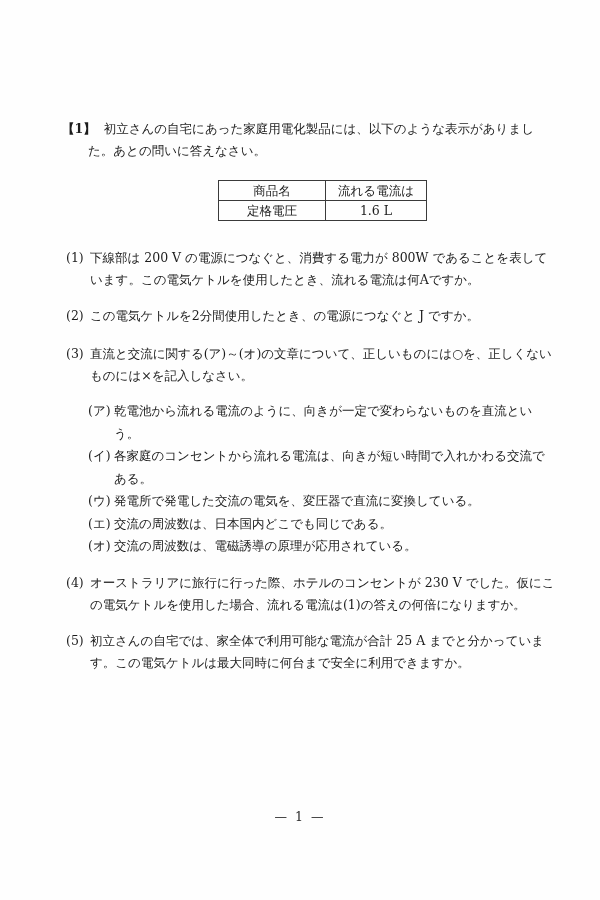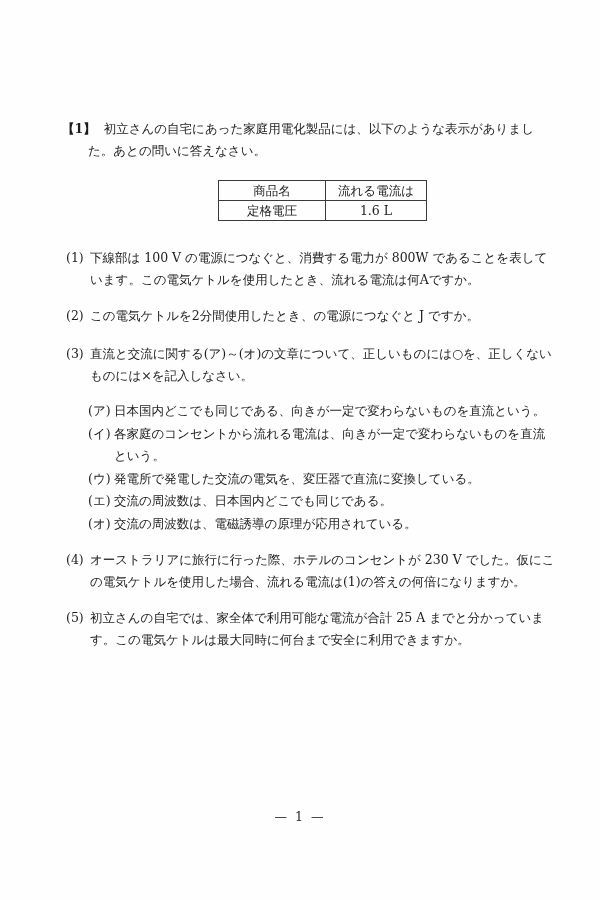--- a/index.html
+++ b/index.html
@@ -77,41 +77,41 @@
         </tr>
         <tr>
           <td class="c1">定格電圧</td>
           <td class="c2">1.6 L</td>
         </tr>
       </tbody>
     </table>
 
     <div class="subq mt-lg">
       <span class="num">(1)</span>
-      <span class="text">下線部は 100 V の電源につなぐと、消費する電力が 800W であることを表しています。この電気ケトルを使用したとき、流れる電流は何Aですか。</span>
+      <span class="text">下線部は 200 V の電源につなぐと、消費する電力が 800W であることを表しています。この電気ケトルを使用したとき、流れる電流は何Aですか。</span>
     </div>
 
     <div class="subq mt-md">
       <span class="num">(2)</span>
       <span class="text">この電気ケトルを2分間使用したとき、の電源につなぐと J ですか。</span>
     </div>
 
     <div class="subq mt-sm">
       <span class="num">(3)</span>
       <span class="text">直流と交流に関する(ア)～(オ)の文章について、正しいものには○を、正しくないものには×を記入しなさい。</span>
     </div>
 
     <div class="statements">
       <div class="stmt">
         <span class="num">(ア)</span>
-        <span class="text">日本国内どこでも同じである、向きが一定で変わらないものを直流という。</span>
+        <span class="text">乾電池から流れる電流のように、向きが一定で変わらないものを直流という。</span>
       </div>
       <div class="stmt">
         <span class="num">(イ)</span>
-        <span class="text">各家庭のコンセントから流れる電流は、向きが一定で変わらないものを直流という。</span>
+        <span class="text">各家庭のコンセントから流れる電流は、向きが短い時間で入れかわる交流である。</span>
       </div>
       <div class="stmt">
         <span class="num">(ウ)</span>
         <span class="text">発電所で発電した交流の電気を、変圧器で直流に変換している。</span>
       </div>
       <div class="stmt">
         <span class="num">(エ)</span>
         <span class="text">交流の周波数は、日本国内どこでも同じである。</span>
       </div>
       <div class="stmt">

